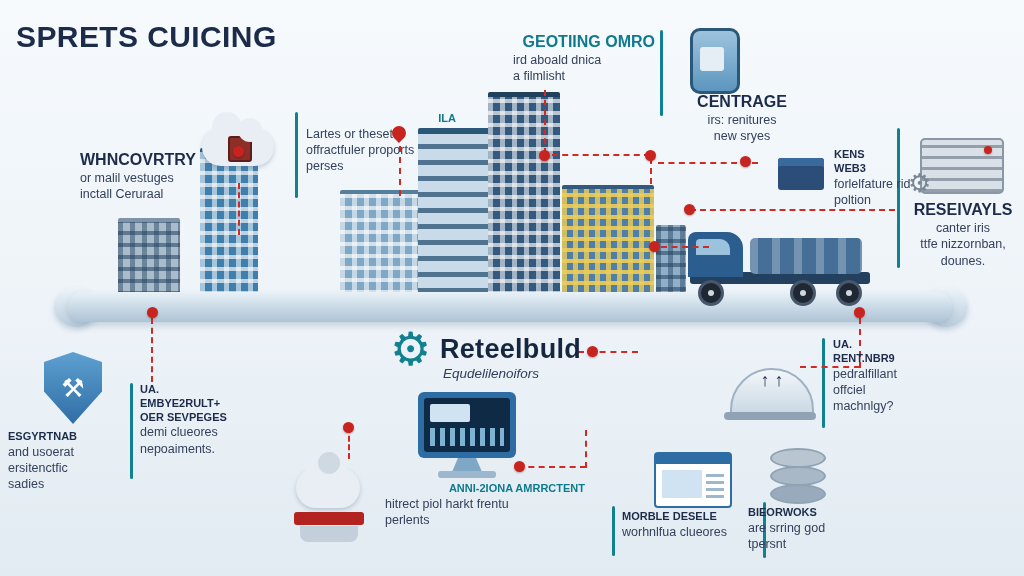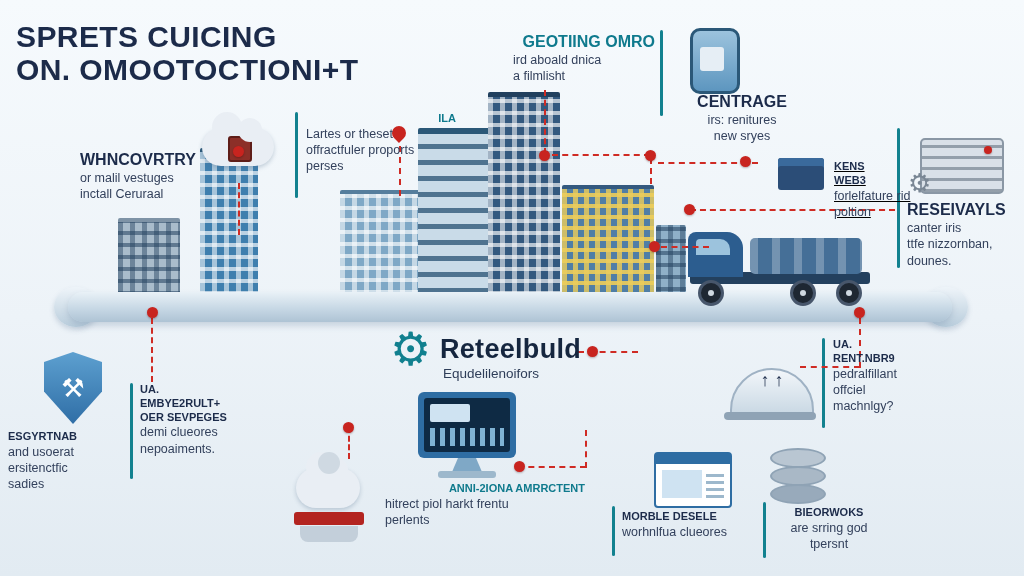--- a/index.html
+++ b/index.html
@@ -54,21 +54,20 @@
   .gearglyph{color:#11808f;line-height:1;}
   .pin{width:14px;height:14px;border-radius:50% 50% 50% 0;transform:rotate(-45deg);background:#c8241f;}
 </style>
 </head>
 <body>
 
 <div id="canvas">
 
   <div class="abs title" style="left:16px;top:20px;width:420px;">
     <div>SPRETS CUICING</div>
-    <div>ON. OMOOTOCTIONI+T</div>
   </div>
 
   <div class="abs bld win-dark" style="left:118px;top:218px;width:62px;height:85px;background-color:#a9bccb;border-top:4px solid #7e93a6;"></div>
   <div class="abs bld win-light" style="left:200px;top:148px;width:58px;height:155px;background-color:#3f7fae;border-top:4px solid #2b5878;"></div>
   <div class="abs bld win-light" style="left:340px;top:190px;width:85px;height:112px;background-color:#7fa8c6;border-top:4px solid #567e9d;"></div>
   <div class="abs bld bands" style="left:418px;top:128px;width:100px;height:175px;background-color:#c9dbe8;border-top:6px solid #2b5878;"></div>
   <div class="abs bld win-light" style="left:488px;top:92px;width:72px;height:210px;background-color:#33597f;border-top:5px solid #21405e;"></div>
   <div class="abs bld win-gold" style="left:562px;top:185px;width:92px;height:118px;background-color:#4f7ea6;border-top:4px solid #33597f;"></div>
   <div class="abs bld win-dark" style="left:656px;top:225px;width:30px;height:78px;background-color:#8fb0c8;"></div>
 
@@ -182,21 +181,21 @@
   <div class="abs dot" style="left:740px;top:156px;"></div>
   <div class="abs dot" style="left:684px;top:204px;"></div>
   <div class="abs dot" style="left:649px;top:241px;"></div>
   <div class="abs dot" style="left:854px;top:307px;"></div>
   <div class="abs dot" style="left:587px;top:346px;"></div>
   <div class="abs dot" style="left:514px;top:461px;"></div>
   <div class="abs dot" style="left:343px;top:422px;"></div>
 
   <div class="abs gearglyph" style="left:390px;top:326px;font-size:46px;">⚙</div>
   <div class="abs big-h" style="left:440px;top:334px;">Reteelbuld</div>
-  <div class="abs sub" style="left:443px;top:366px;">Equdelilenoifors</div>
+  <div class="abs sub" style="left:443px;top:366px;font-style:italic;">Equdelilenoifors</div>
 
   <div class="abs" style="left:80px;top:150px;width:130px;">
     <div class="co-h lg">WHNCOVRTRY</div>
     <div class="co-b">or malil vestuges</div>
     <div class="co-b">inctall Ceruraal</div>
   </div>
 
   <div class="abs" style="left:306px;top:112px;width:150px;">
     <div class="co-h teal">ILA</div>
     <div class="co-b">Lartes or theset</div>
@@ -209,28 +208,28 @@
     <div class="co-b" style="padding-left:8px;">ird aboald dnica</div>
     <div class="co-b" style="padding-left:8px;">a filmlisht</div>
   </div>
 
   <div class="abs" style="left:682px;top:92px;width:120px;text-align:center;">
     <div class="co-h lg">CENTRAGE</div>
     <div class="co-b">irs: renitures</div>
     <div class="co-b">new sryes</div>
   </div>
 
-  <div class="abs" style="left:834px;top:160px;width:110px;text-decoration:underline;">
+  <div class="abs" style="left:834px;top:148px;width:110px;">
     <div class="co-h">KENS</div>
     <div class="co-h">WEB3</div>
     <div class="co-b">forlelfature rid</div>
     <div class="co-b">poltion</div>
   </div>
 
-  <div class="abs" style="left:907px;top:200px;width:112px;">
+  <div class="abs" style="left:907px;top:200px;width:112px;text-align:center;">
     <div class="co-h lg">RESEIVAYLS</div>
     <div class="co-b">canter iris</div>
     <div class="co-b">ttfe nizzornban,</div>
     <div class="co-b">dounes.</div>
   </div>
 
   <div class="abs" style="left:833px;top:338px;width:120px;">
     <div class="co-h">UA.</div>
     <div class="co-h">RENT.NBR9</div>
     <div class="co-b">pedralfillant</div>
@@ -257,19 +256,19 @@
     <div class="co-h teal">ANNI-2IONA AMRRCTENT</div>
     <div class="co-b">hitrect piol harkt frentu</div>
     <div class="co-b">perlents</div>
   </div>
 
   <div class="abs" style="left:622px;top:510px;width:130px;">
     <div class="co-h">MORBLE DESELE</div>
     <div class="co-b">worhnlfua clueores</div>
   </div>
 
-  <div class="abs" style="left:769px;top:506px;width:120px;text-align:center;">
+  <div class="abs" style="left:748px;top:506px;width:120px;">
     <div class="co-h">BIEORWOKS</div>
     <div class="co-b">are srring god</div>
     <div class="co-b">tpersnt</div>
   </div>
 
 </div>
 
 </body></html>

